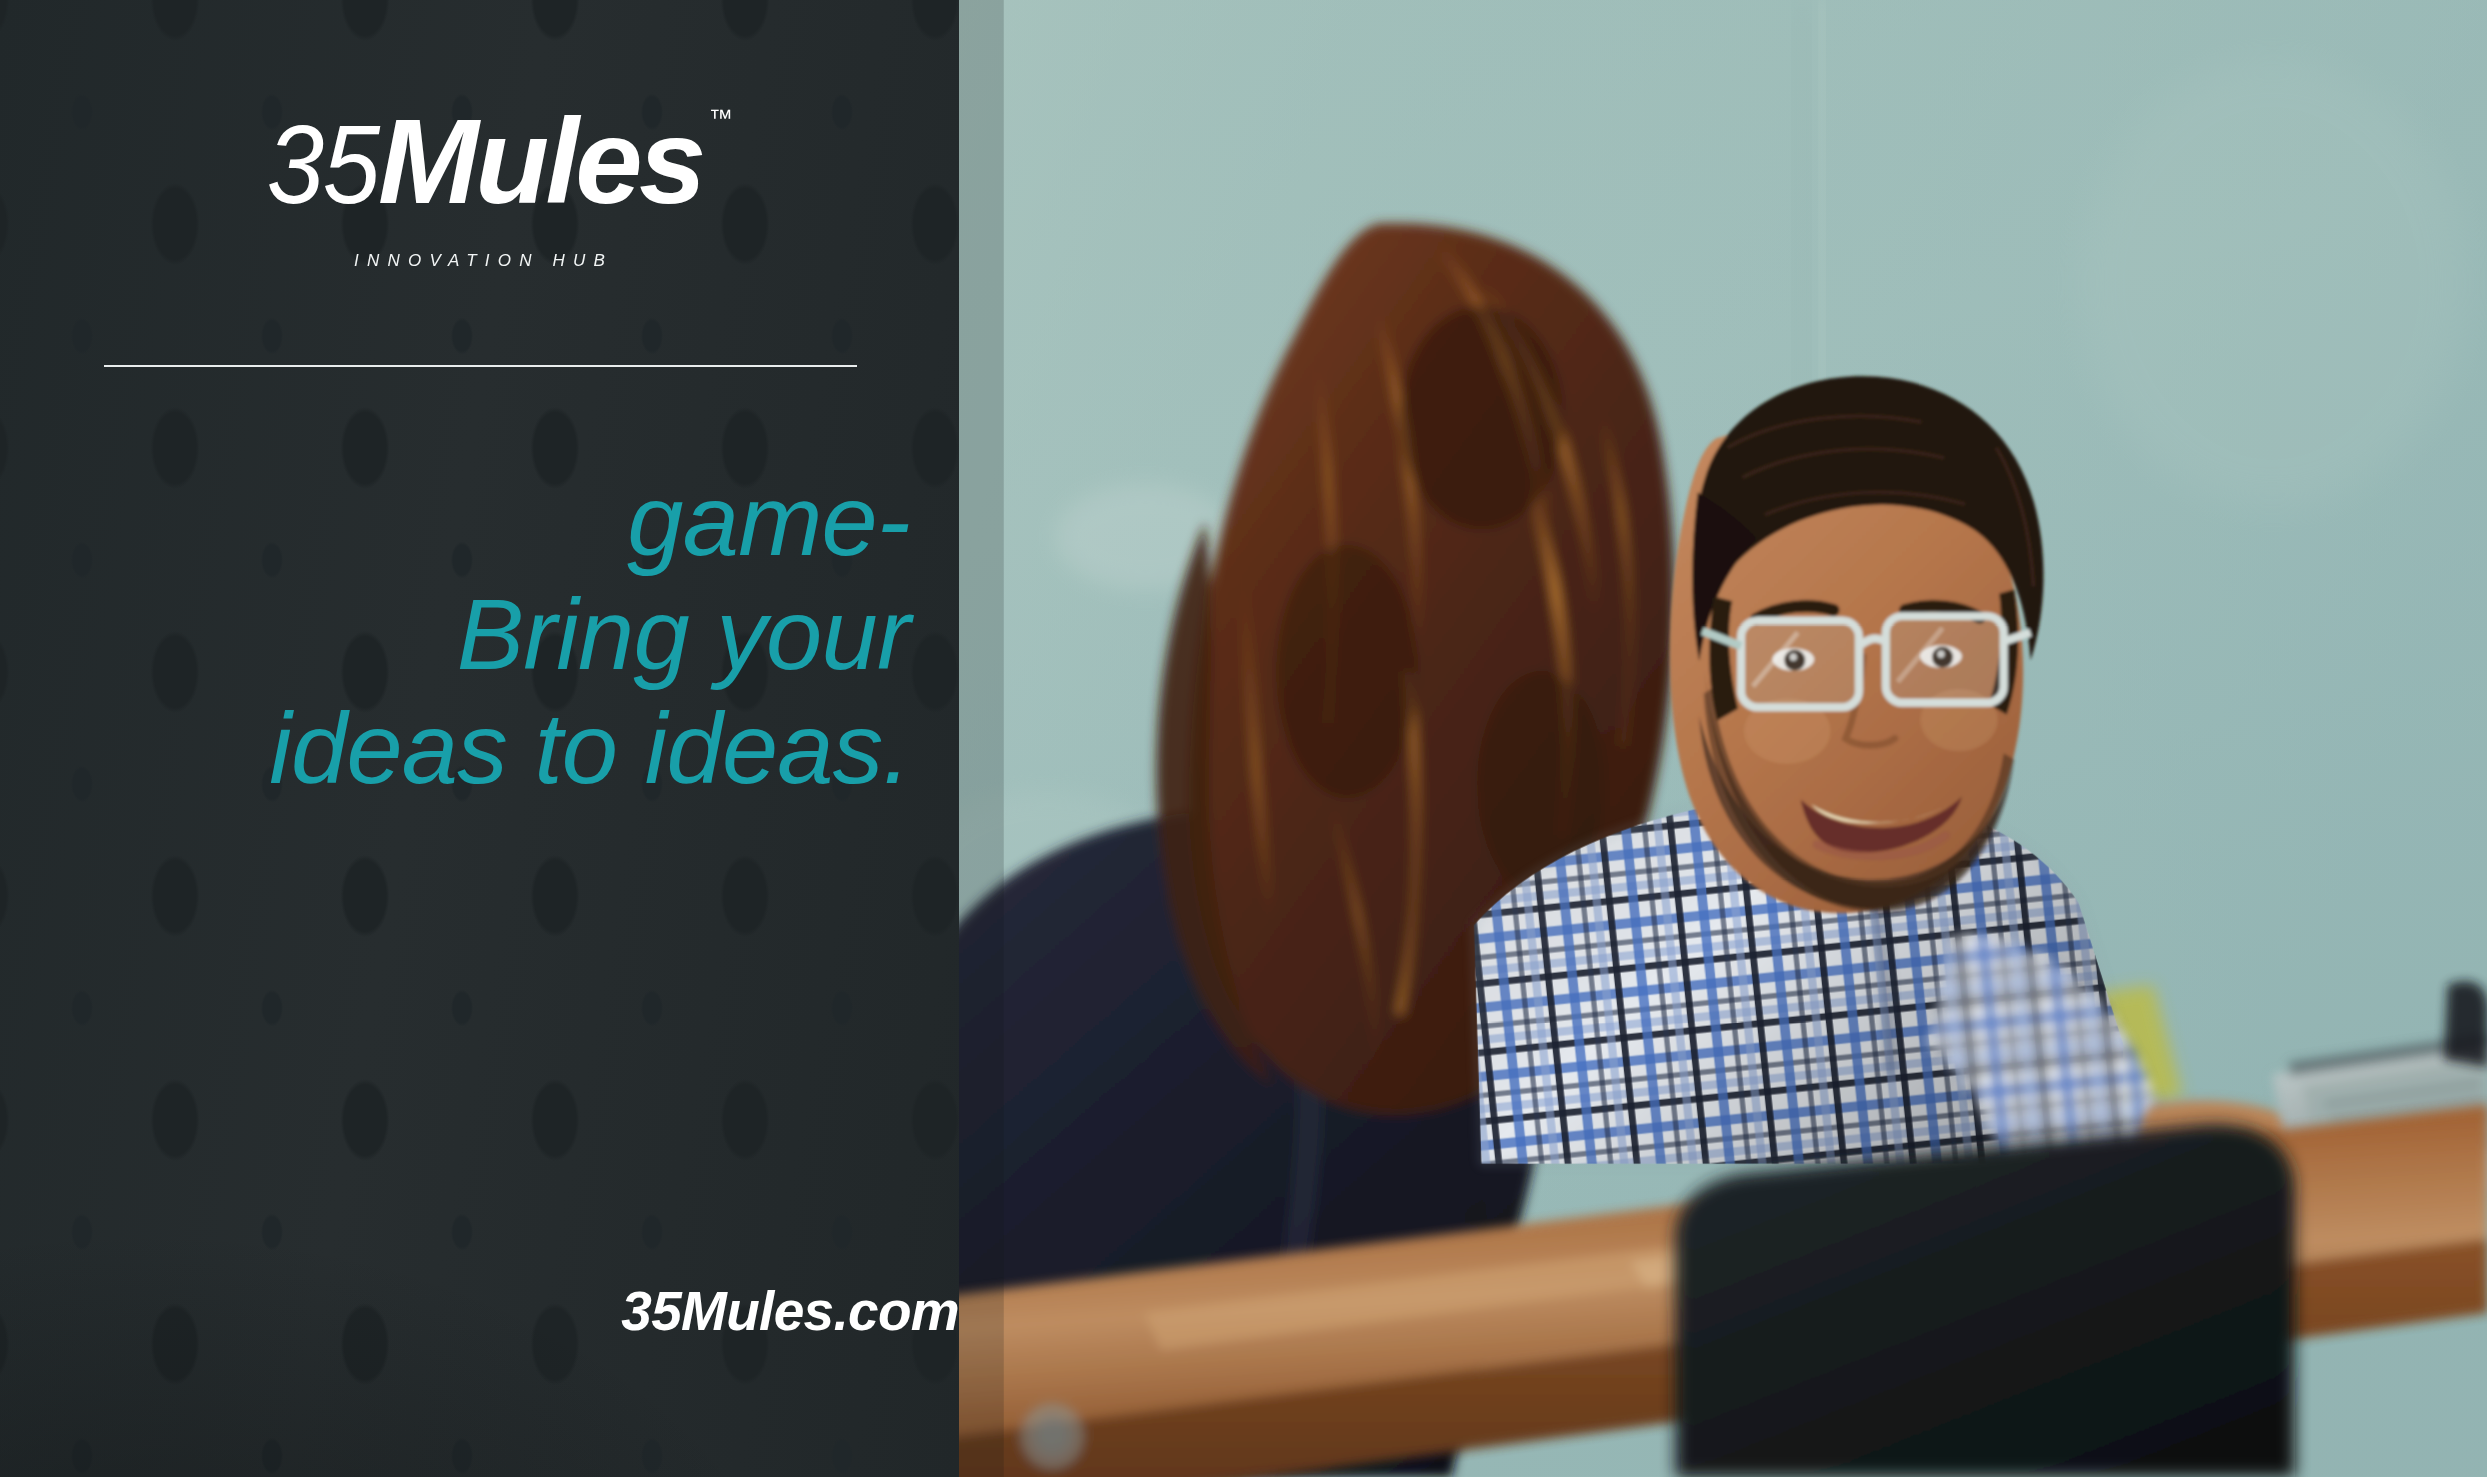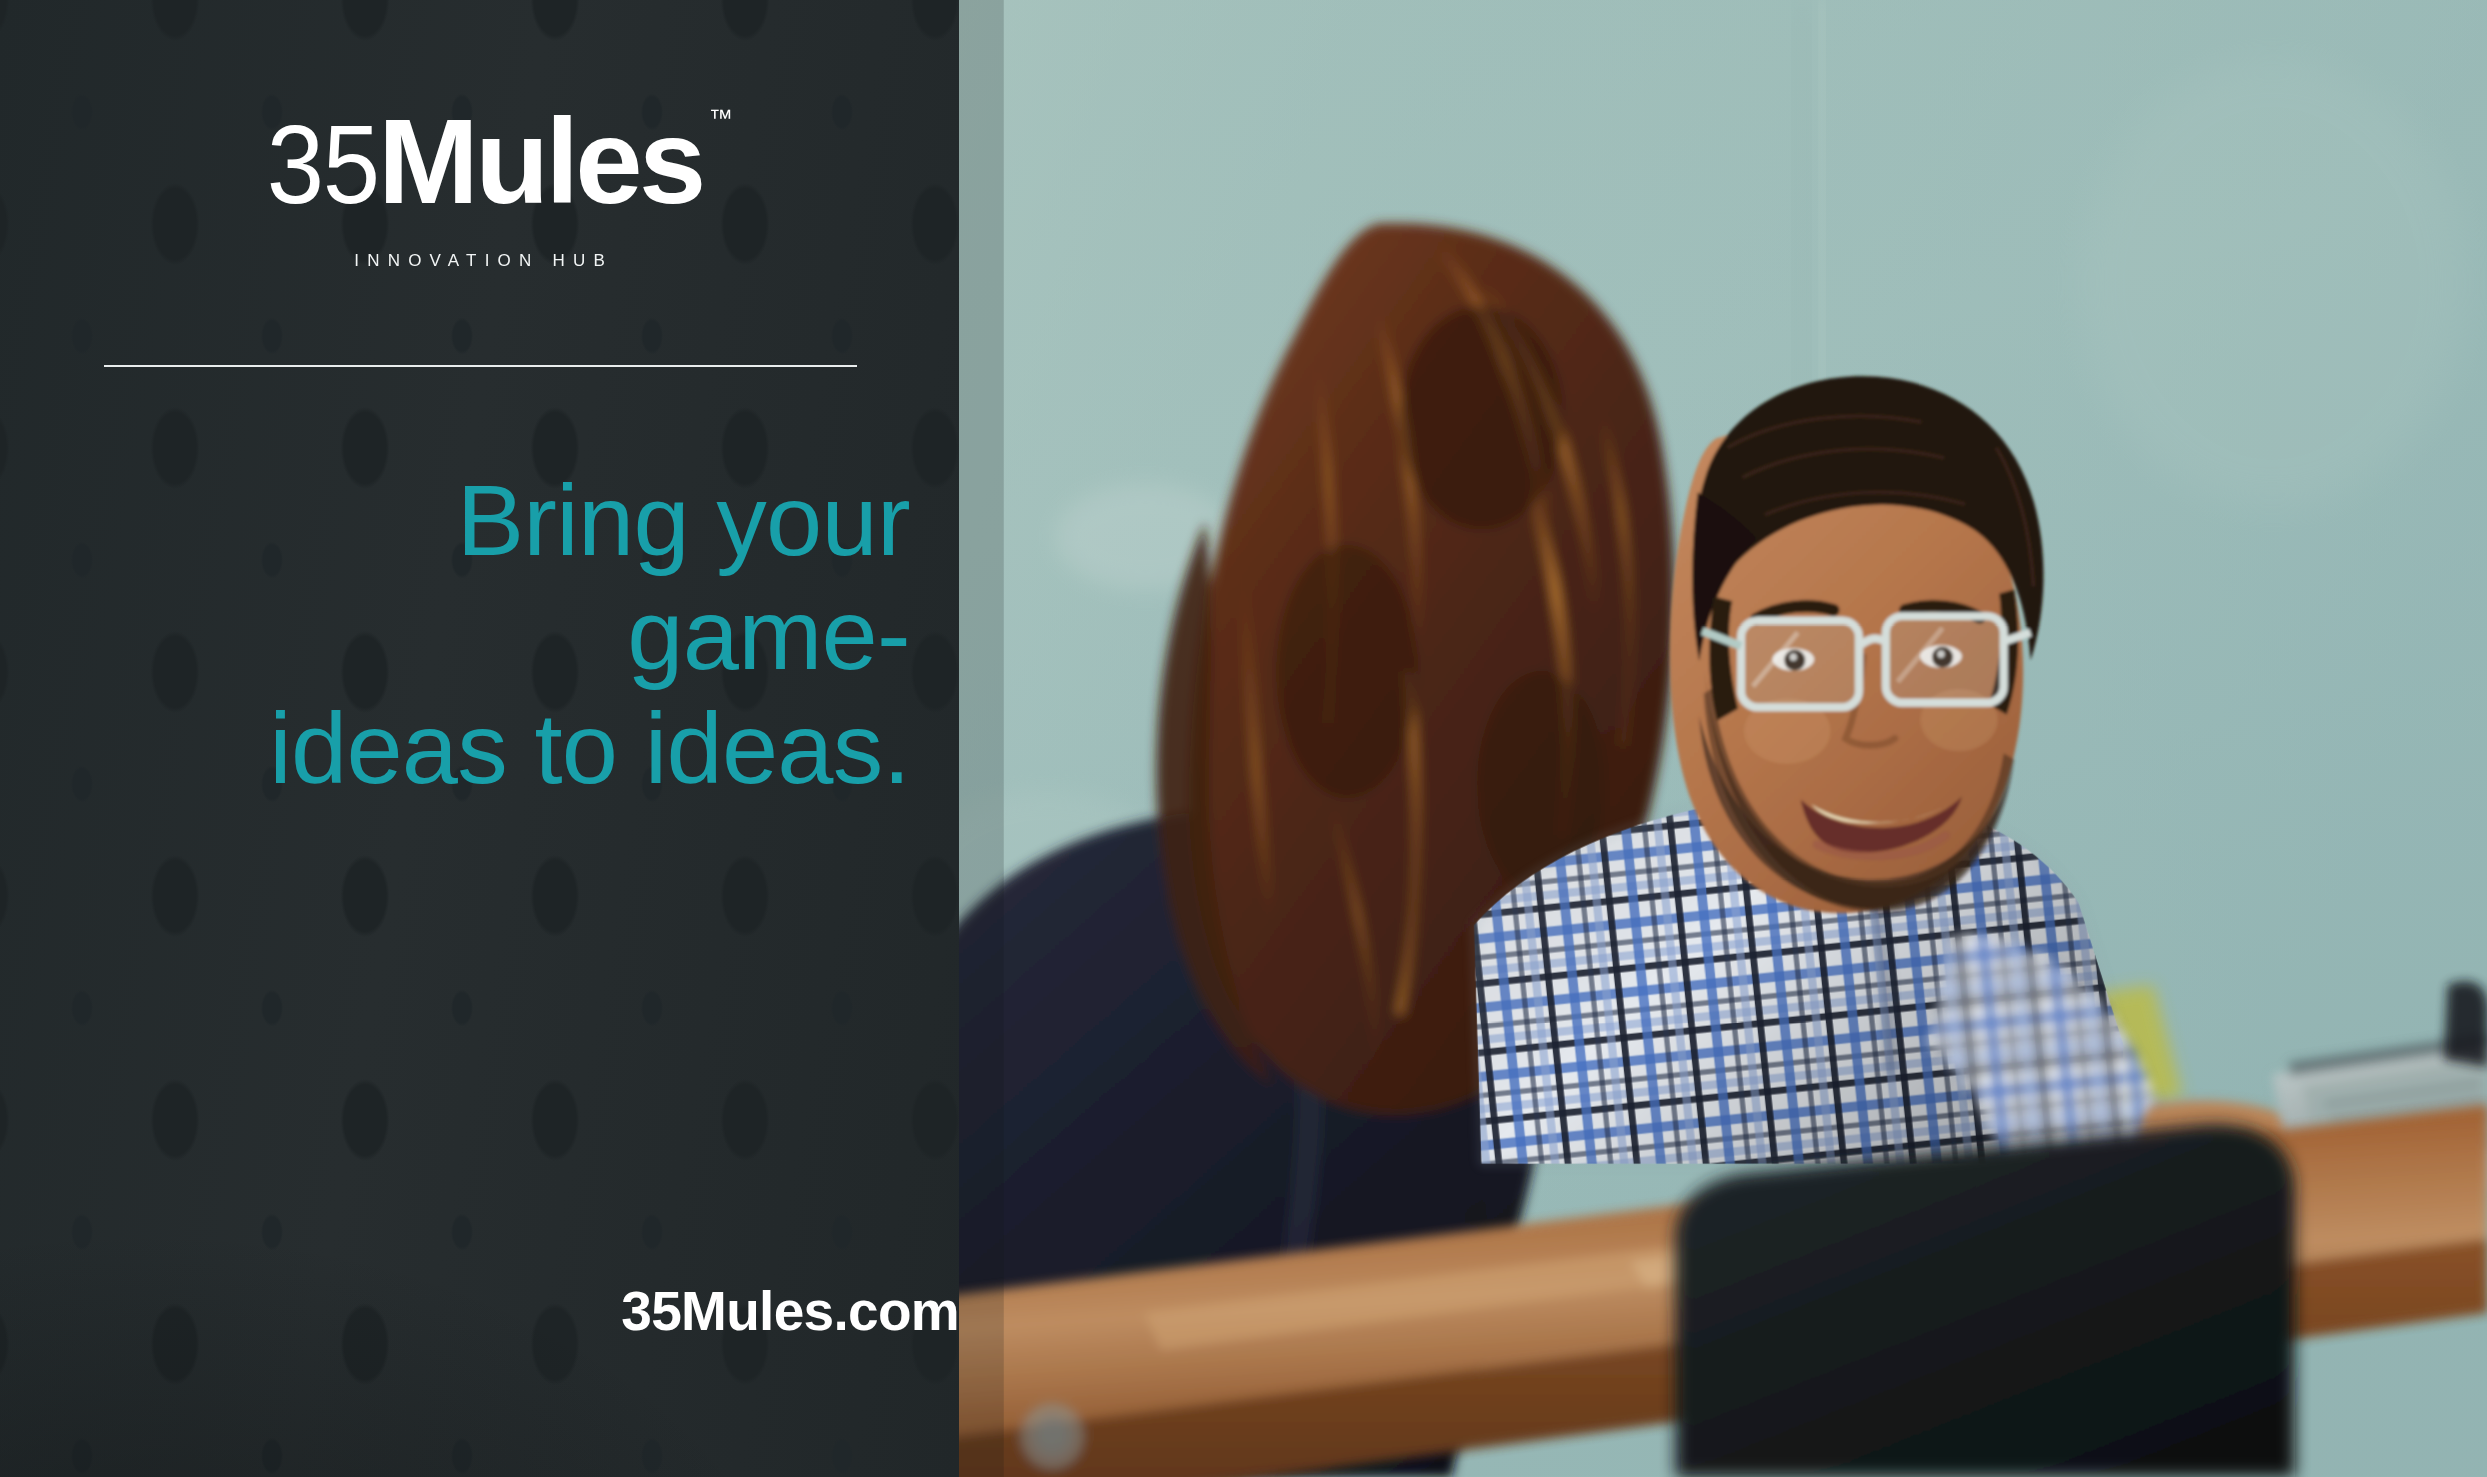--- a/index.html
+++ b/index.html
@@ -11,20 +11,21 @@
     overflow:hidden;
     background:#242a2c;
   }
 
   
   #left-panel{
     position:absolute;left:0;top:0;
     width:959px;height:1477px;
     background:#7f1d1d;
     overflow:hidden;
+    font-style:italic;
   }
   
   #panel-sheen{
     position:absolute;inset:0;
     background:linear-gradient(100deg,#21282a 0%,#272d2f 45%,#212729 100%);
     pointer-events:none;
   }
   
   #dot-pattern{
     position:absolute;left:-45px;top:-45px;
@@ -150,22 +151,22 @@
         <div id="logo-wordmark">
           <span id="logo-35">35</span><span id="logo-mules">Mules</span>
           <span id="logo-tm">™</span>
         </div>
         <div id="logo-tagline">INNOVATION HUB</div>
       </div>
 
       <div id="divider"></div>
 
       <div id="headline">
+        <span class="hl-line">game-</span>
         <span class="hl-line">Bring your</span>
-        <span class="hl-line">game-</span>
         <span class="hl-line">ideas to ideas.</span>
       </div>
 
       <div id="site-url">35Mules.com</div>
 
     </div>
   </div>
 
   <div id="photo">
     <svg viewBox="0 0 2049 1980" preserveAspectRatio="xMidYMid slice">

